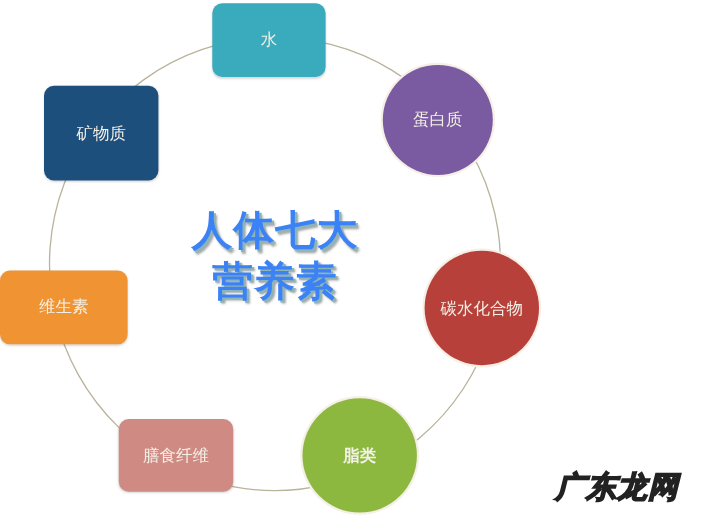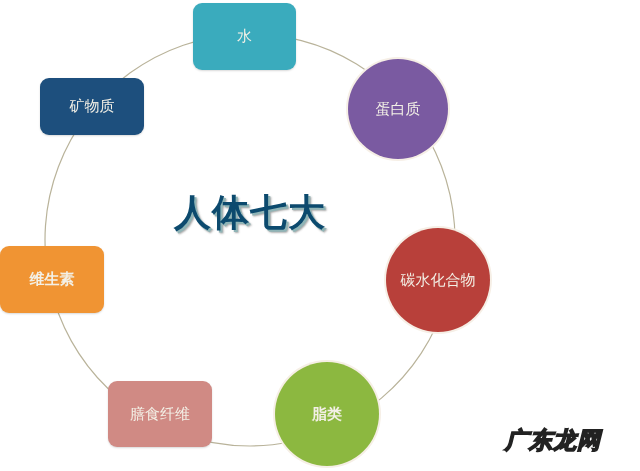--- a/index.html
+++ b/index.html
@@ -4,24 +4,24 @@
 <style>
   html, body { margin:0; padding:0; }
   body { width:640px; height:471px; background:#ffffff; position:relative; overflow:hidden;
          font-family: "DejaVu Sans", "Liberation Sans", sans-serif; }
   .ring { position:absolute; left:0; top:0; width:640px; height:471px; }
   .node { position:absolute; display:flex; align-items:center; justify-content:center;
           color:#f3f0e6; text-align:center; line-height:1.35; font-size:15px; }
   .rect { border-radius:9px; box-shadow:0 1px 2px rgba(0,0,0,0.15); }
   .circle { border-radius:50%; box-shadow:0 0 0 2px #f6efe6; }
   .title { position:absolute; left:150px; top:190px; width:200px; text-align:center;
-           font-family: Liberation Serif, serif; font-size:37px; font-weight:bold;
-           line-height:46px; color:#0c4a6e; letter-spacing:1px;
+           font-family: Liberation Mono, monospace; font-size:37px; font-weight:bold;
+           line-height:46px; color:#3b82f6; letter-spacing:1px;
            text-shadow: 2px 2px 0 #8fb4b6, 3px 3px 2px rgba(60,60,60,0.45); }
-  .wm { position:absolute; left:505px; top:425px; font-size:23px; font-weight:bold; color:#14532d;
+  .wm { position:absolute; left:505px; top:425px; font-size:27px; font-weight:bold; color:#14532d;
         -webkit-text-stroke:1.5px #222; letter-spacing:1px; font-style:italic; }
 </style>
 </head>
 <body>
 
 <svg class="ring" viewBox="0 0 640 471">
   <ellipse cx="250" cy="240" rx="205" ry="206" fill="none" stroke="#b9b39a" stroke-width="1.2" stroke-dasharray="60 0"></ellipse>
 </svg>
 
 <div class="node rect" style="left:193px;top:3px;width:103px;height:67px;background:#3aabbd;">
@@ -38,25 +38,26 @@
 </div>
 
 <div class="node circle" style="left:275px;top:362px;width:104px;height:104px;background:#8cb840;font-weight:bold;">
   <span>脂类</span>
 </div>
 
 <div class="node rect" style="left:108px;top:381px;width:104px;height:66px;background:#d08a84;justify-content:center;">
   <span>膳食纤维</span>
 </div>
 
-<div class="node rect" style="left:0px;top:246px;width:104px;height:67px;background:#f09433;font-weight:bold;">
+<div class="node rect" style="left:0px;top:246px;width:116px;height:67px;background:#f09433;">
   <span>维生素</span>
 </div>
 
-<div class="node rect" style="left:40px;top:78px;width:104px;height:57px;background:#1d4f7d;font-family:'DejaVu Serif','Liberation Serif',serif;">
+<div class="node rect" style="left:40px;top:78px;width:104px;height:86px;background:#1d4f7d;font-family:'DejaVu Serif','Liberation Serif',serif;">
   <span>矿物质</span>
 </div>
 
 <div class="title">
   <div>人体七大</div>
+  <div>营养素</div>
 </div>
 
 <div class="wm">广东龙网</div>
 
 </body></html>

